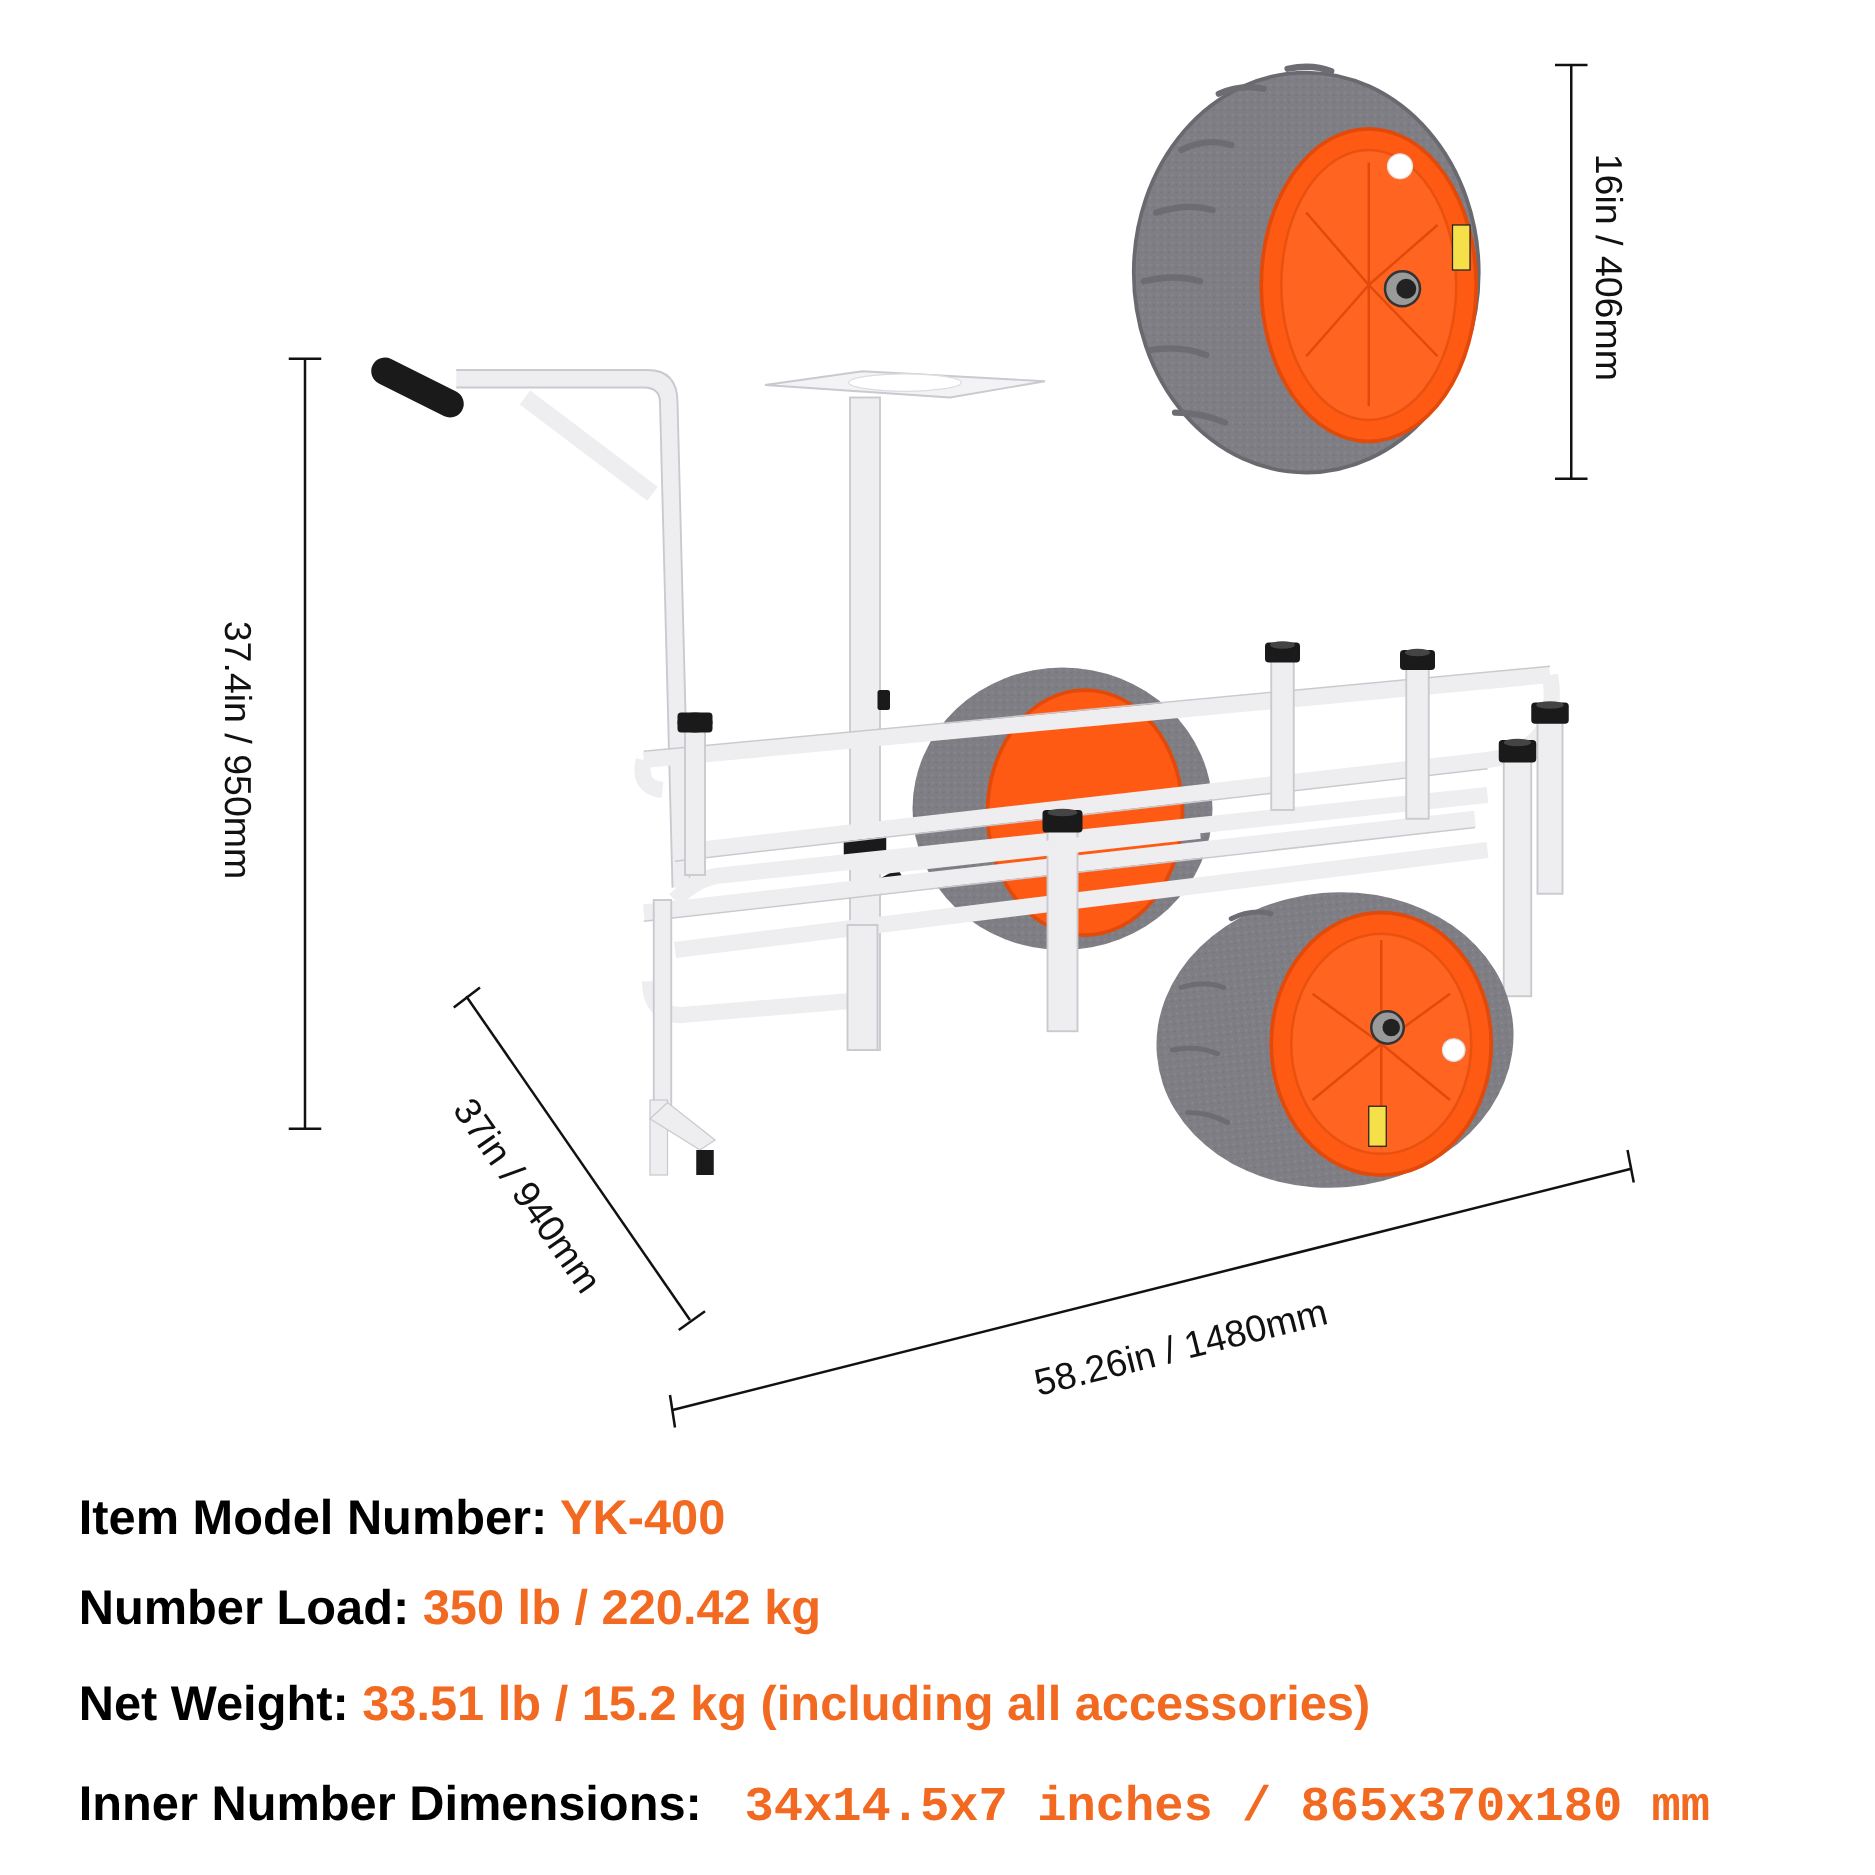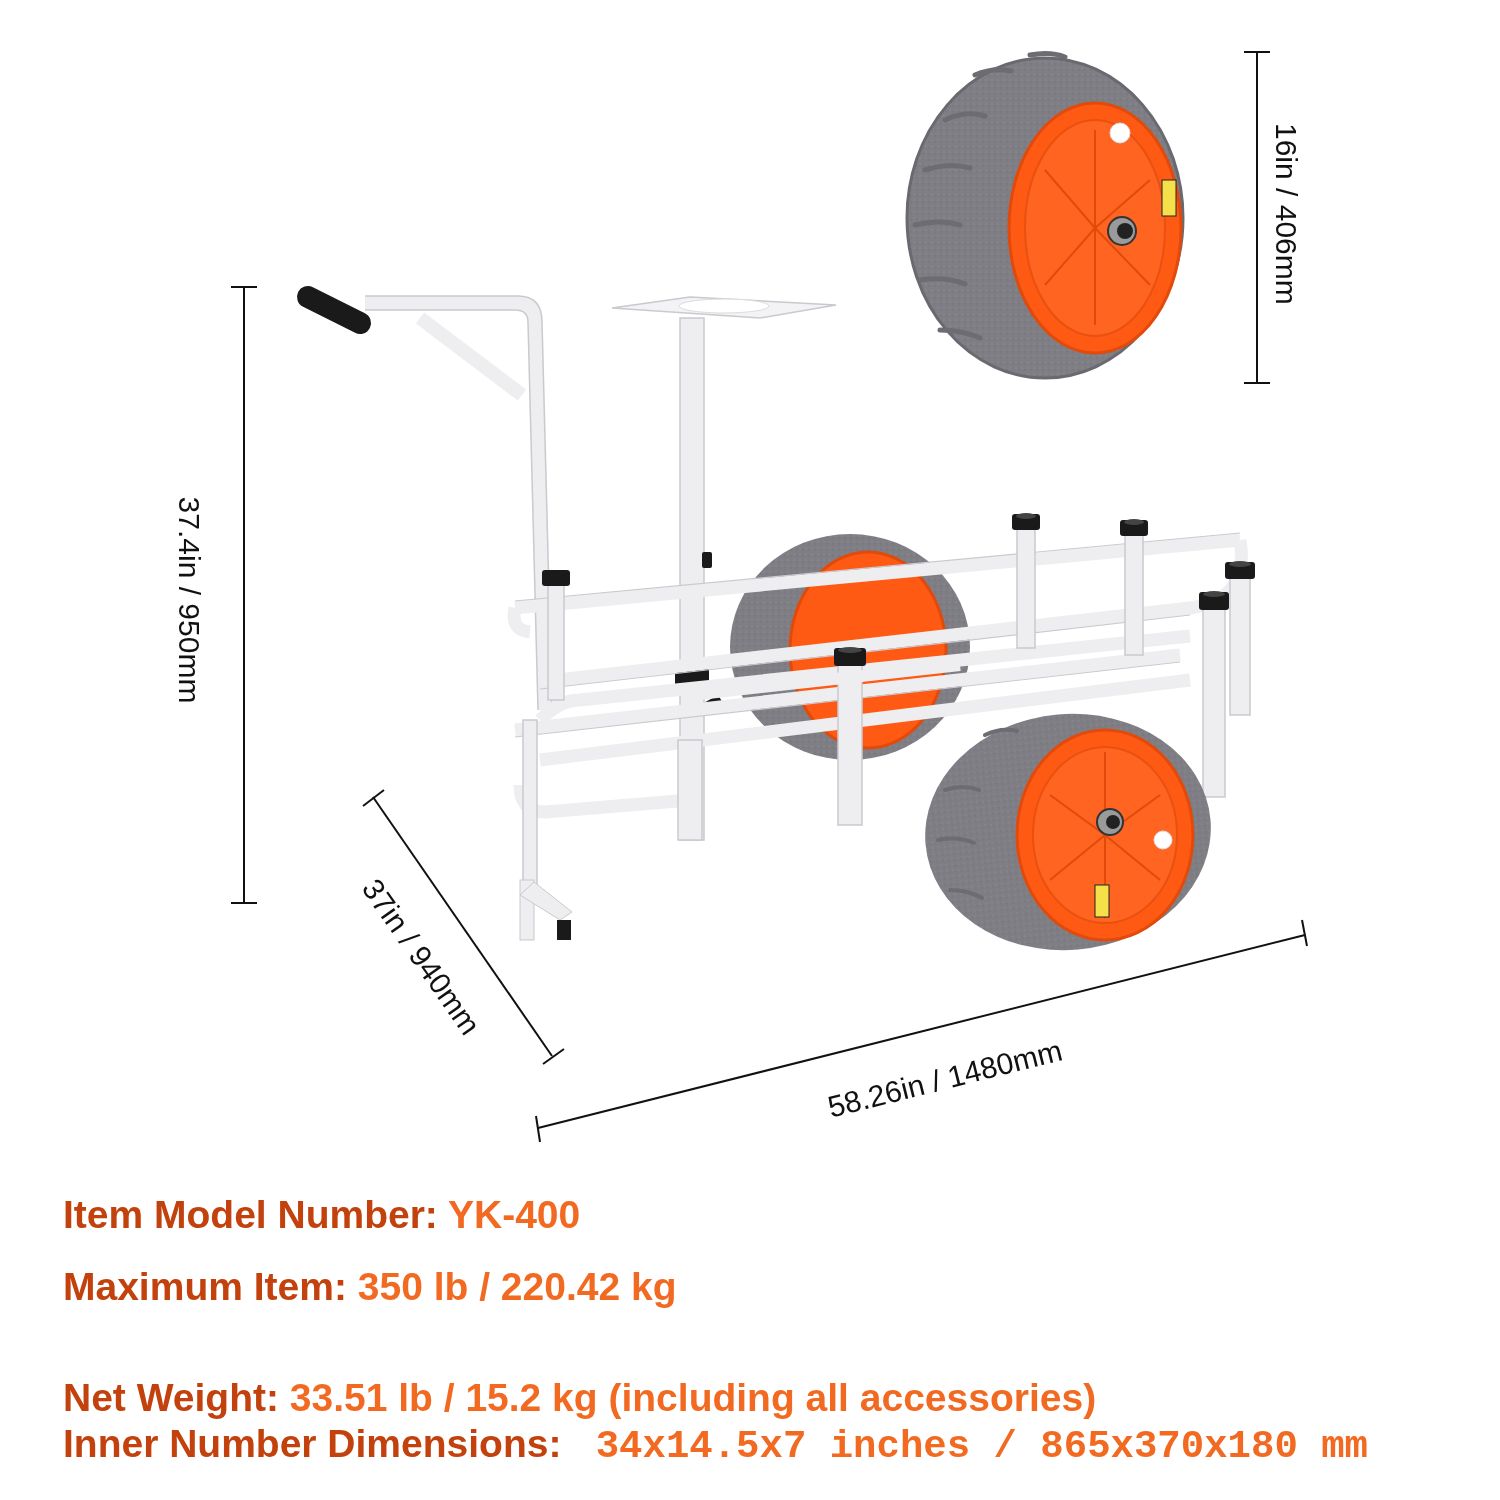--- a/index.html
+++ b/index.html
@@ -1,20 +1,20 @@
 <!DOCTYPE html>
 <html><head>
 <meta charset="utf-8">
 <style>
   html, body { margin: 0; padding: 0; background: #ffffff; }
   body { width: 1500px; height: 1500px; position: relative; overflow: hidden; font-family: "Liberation Sans", sans-serif; }
   .canvas { position: absolute; left: 0; top: 0; width: 1500px; height: 1500px; }
   .dim-label { position: absolute; font-family: "Liberation Sans", sans-serif; font-size: 30px; color: #111; white-space: nowrap; transform-origin: center center; }
   .spec { position: absolute; left: 63px; font-family: "Liberation Sans", sans-serif; font-weight: bold; font-size: 39px; white-space: nowrap; letter-spacing: 0px; }
-  .spec .k { color: #c2410c; }
+  .spec .k { color: #000000; }
   .spec .v { color: #f26a21; }
 </style>
 </head>
 <body>
 
 <svg class="canvas" viewBox="0 0 1500 1500" xmlns="http://www.w3.org/2000/svg">
   <defs>
     <pattern id="tread" width="6" height="6" patternUnits="userSpaceOnUse">
       <rect width="6" height="6" fill="#7f7e84"></rect>
       <circle cx="2" cy="2" r="0.8" fill="#8c8b91"></circle>
@@ -180,23 +180,23 @@
 
 <div class="dim-label" style="left:306px; top:940px; width:230px; text-align:center; transform: rotate(55deg);">37in / 940mm</div>
 
 <div class="dim-label" style="left:795px; top:1062px; width:300px; text-align:center; transform: rotate(-14deg);">58.26in / 1480mm</div>
 
 <div class="spec" style="top:1193px;">
   <span class="k">Item Model Number:</span>
   <span class="v">YK-400</span>
 </div>
 <div class="spec" style="top:1265px;">
-  <span class="k">Maximum Item:</span>
+  <span class="k">Number Load:</span>
   <span class="v">350 lb / 220.42 kg</span>
 </div>
-<div class="spec" style="top:1376px;">
+<div class="spec" style="top:1342px;">
   <span class="k">Net Weight:</span>
   <span class="v">33.51 lb / 15.2 kg (including all accessories)</span>
 </div>
 <div class="spec" style="top:1422px;">
   <span class="k">Inner Number Dimensions:</span>
   <span class="v" style="white-space:pre;font-family:Liberation Mono, monospace;"> 34x14.5x7 inches / 865x370x180 mm</span>
 </div>
 
 </body></html>

